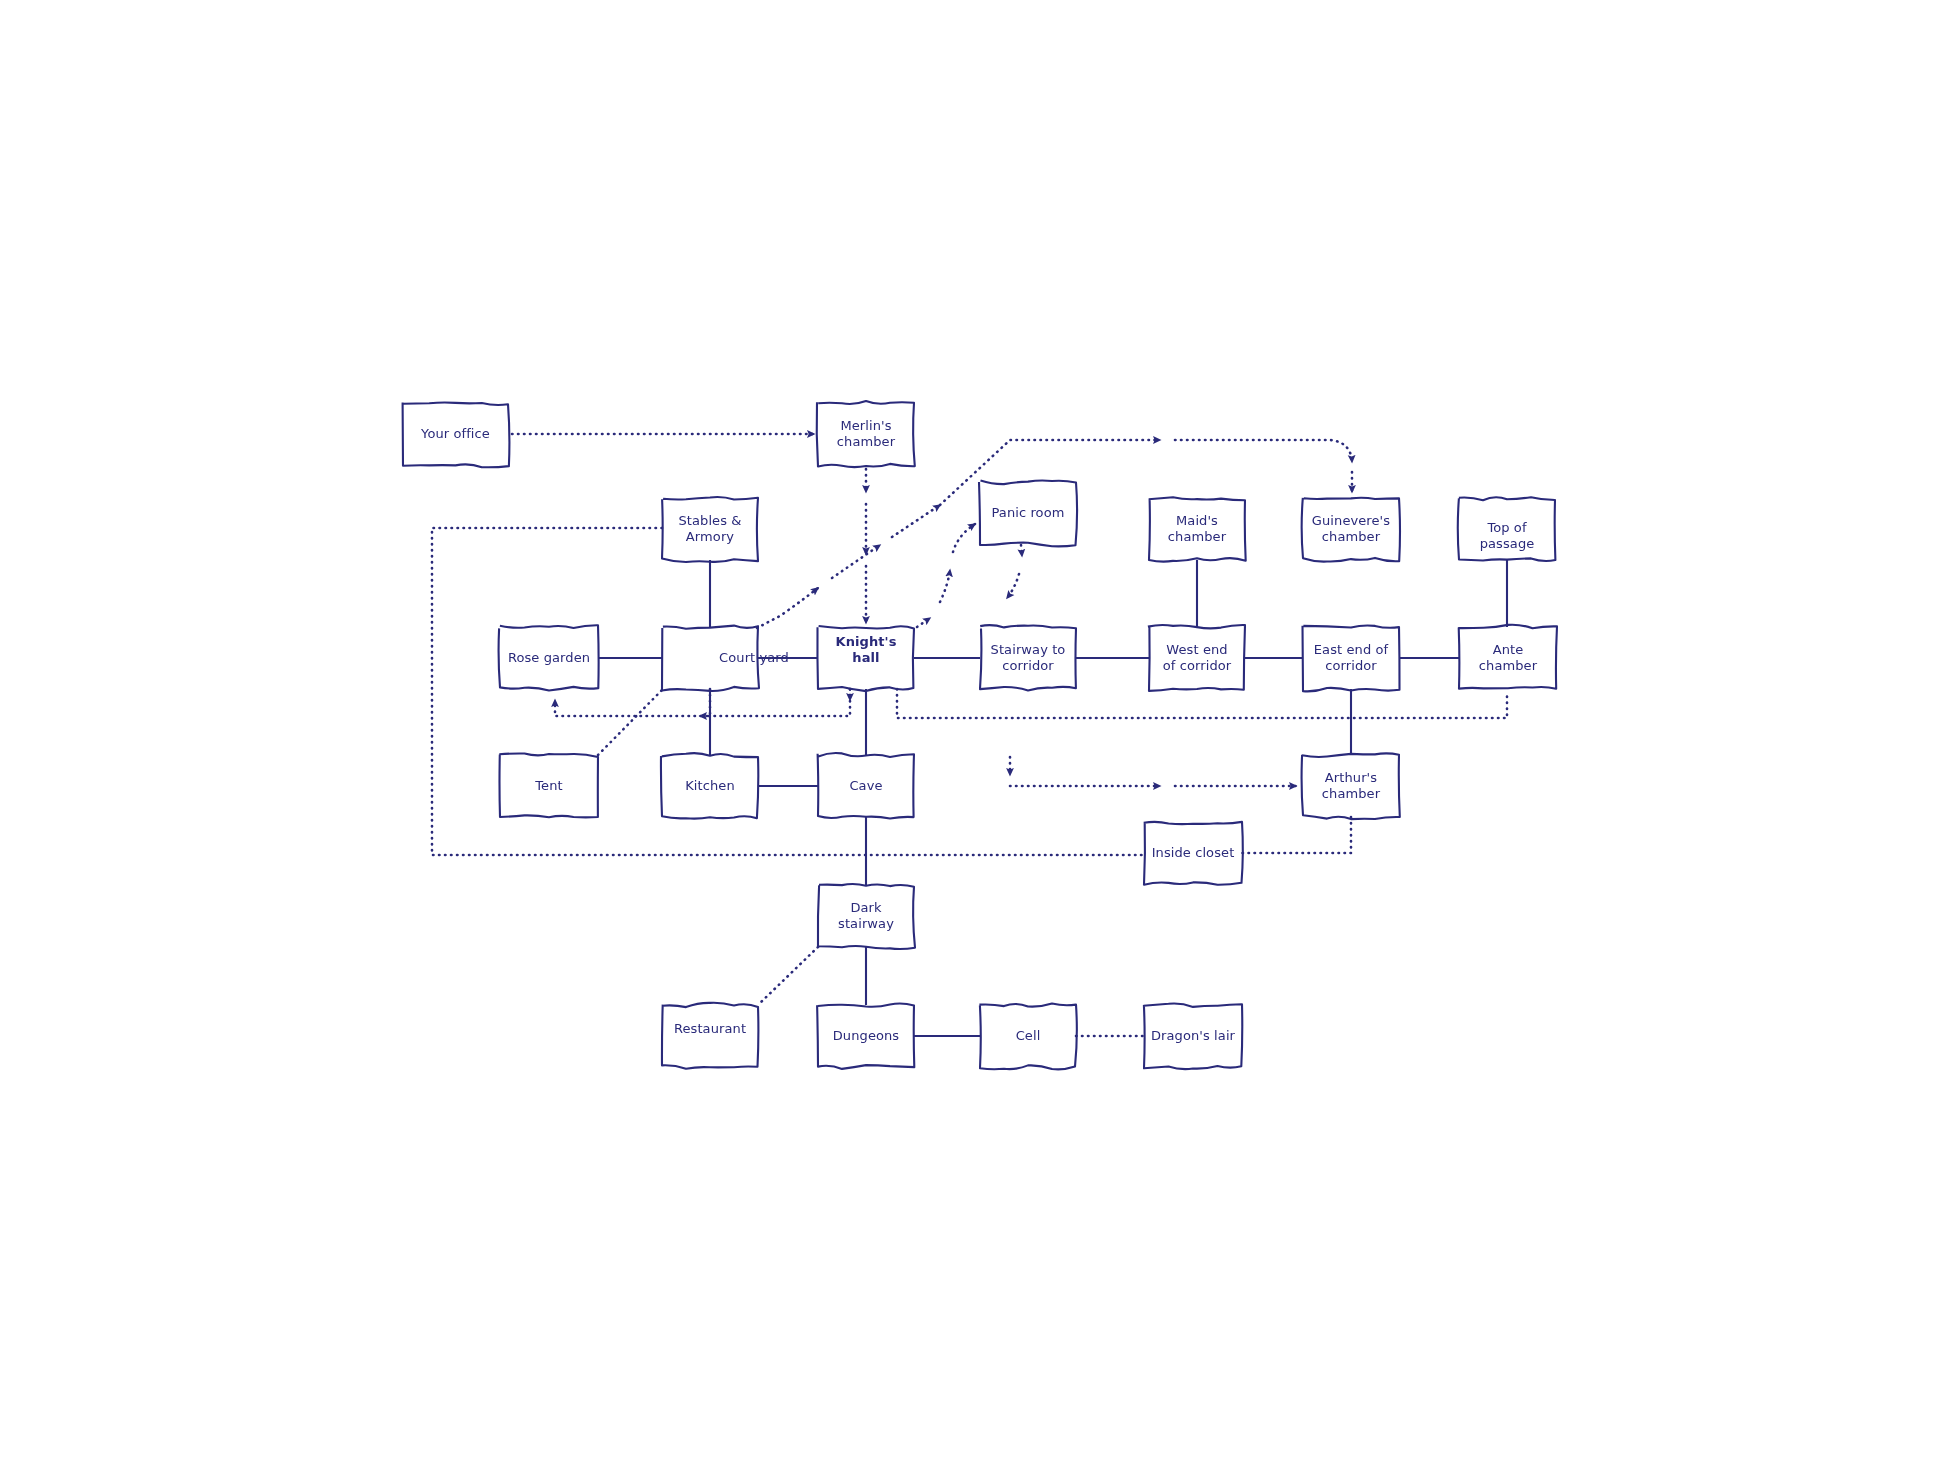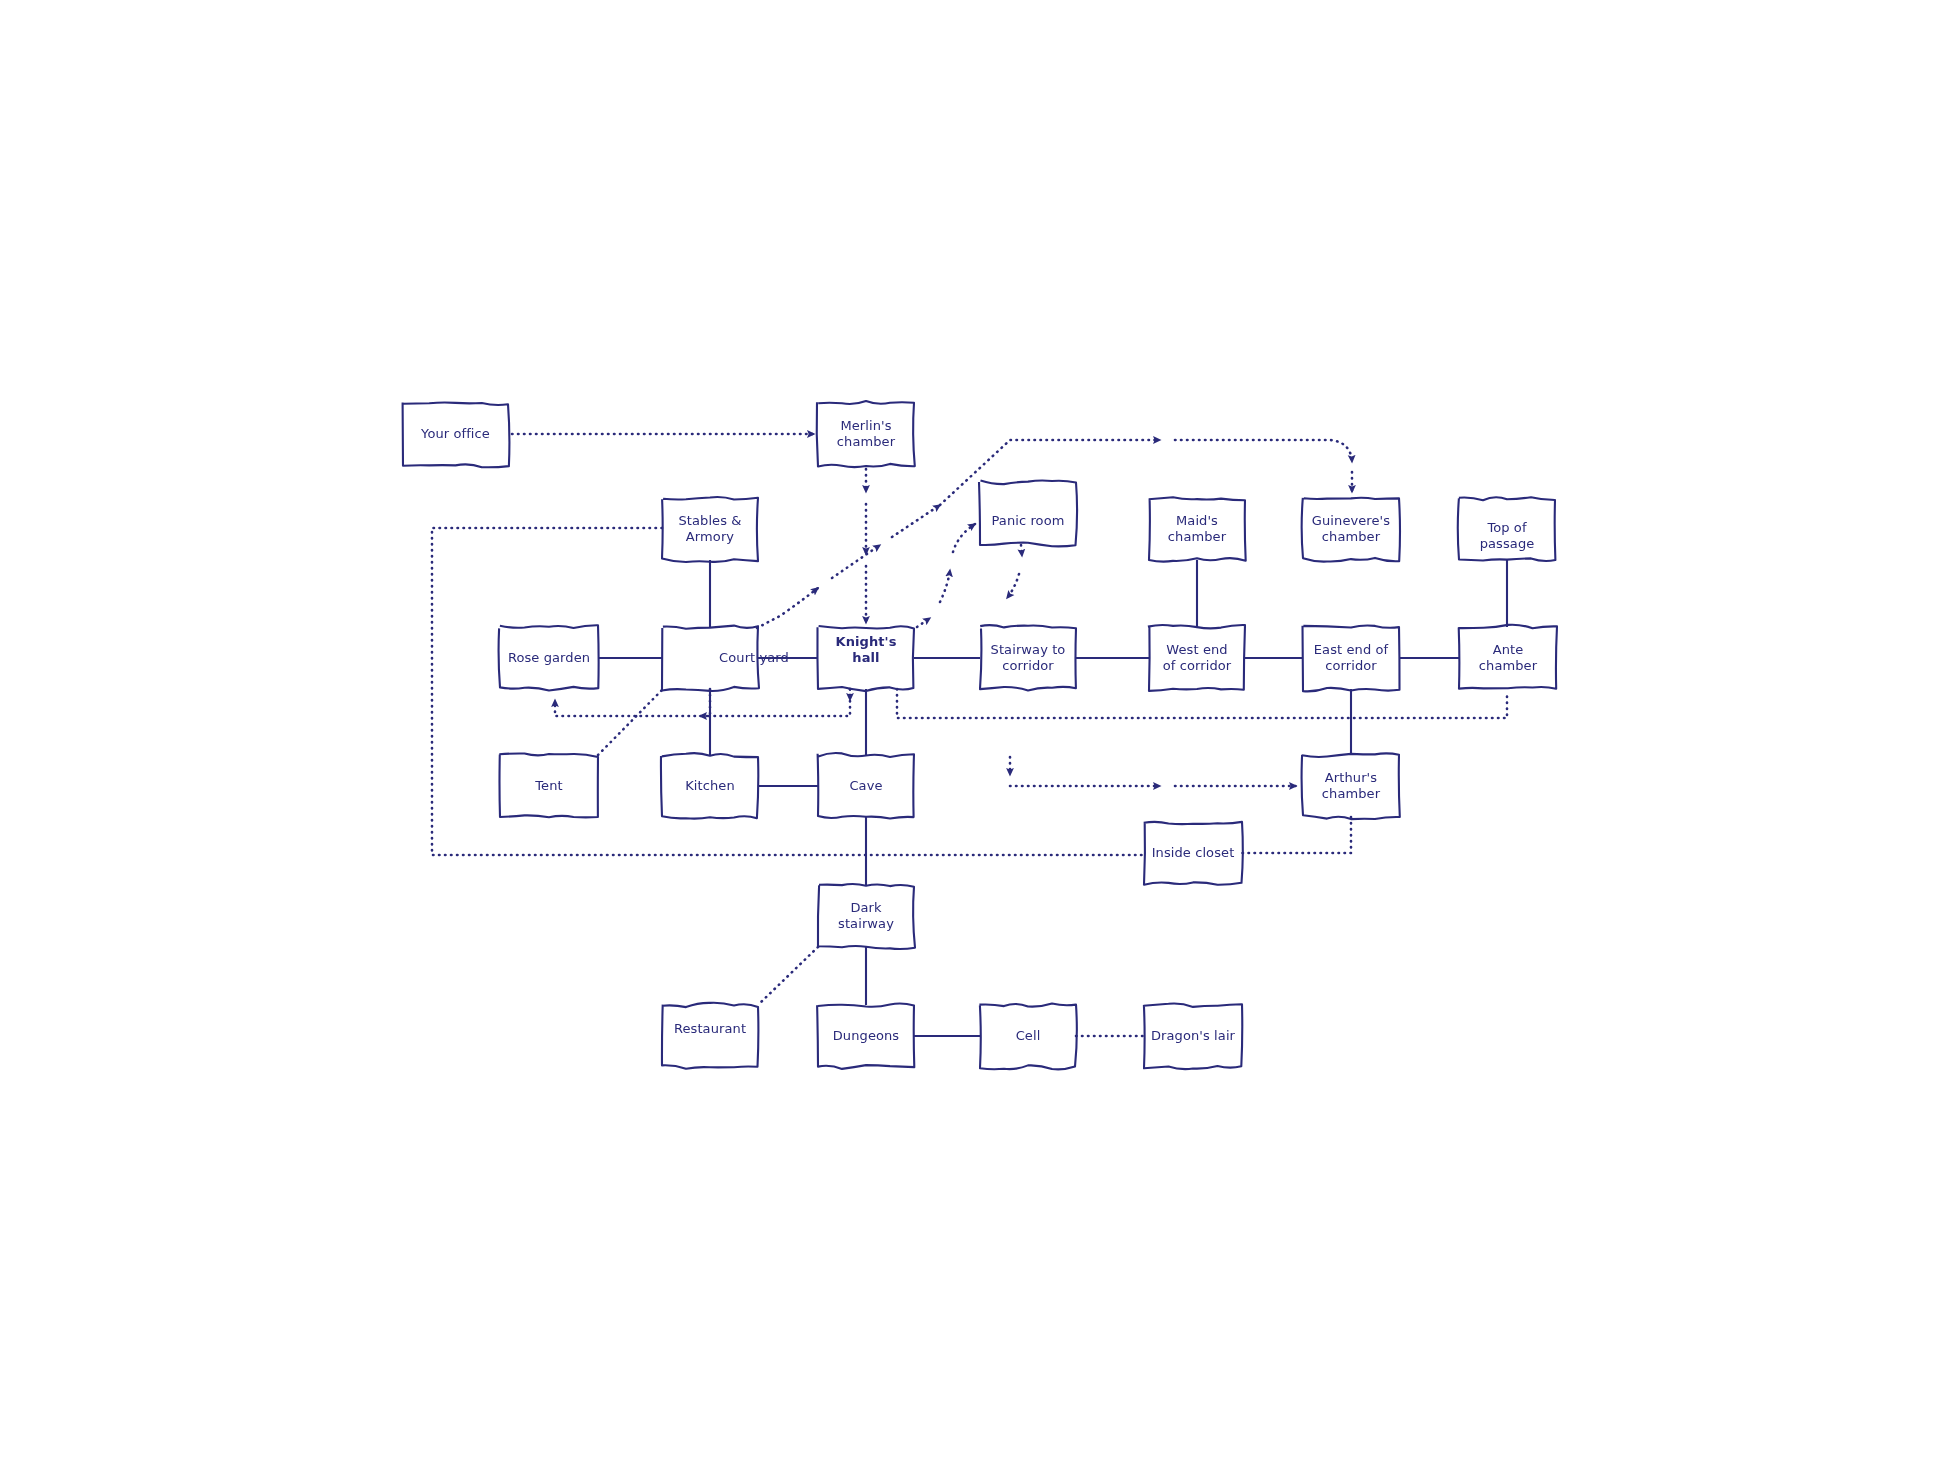--- a/index.html
+++ b/index.html
@@ -160,21 +160,21 @@
 
       <path d="M1076,1036 L1144,1036"></path>
     </g>
   </svg>
 
   <div class="node-box" style="left: 403px; top: 403px; width: 105px; height: 62px;">Your office</div>
   <div class="node-box" style="left: 818px; top: 403px; width: 96px; height: 62px;">Merlin's
 chamber</div>
   <div class="node-box" style="left: 662px; top: 498px; width: 96px; height: 62px;">Stables &amp;
 Armory</div>
-  <div class="node-box" style="left: 980px; top: 482px; width: 96px; height: 62px; margin-top: 8px;">Panic room</div>
+  <div class="node-box" style="left: 980px; top: 482px; width: 96px; height: 62px;">Panic room</div>
   <div class="node-box" style="left: 1149px; top: 498px; width: 96px; height: 62px;">Maid's
 chamber</div>
   <div class="node-box" style="left: 1303px; top: 498px; width: 96px; height: 62px;">Guinevere's
 chamber</div>
   <div class="node-box" style="left: 1459px; top: 498px; width: 96px; height: 76px;">Top of
 passage</div>
   <div class="node-box" style="left: 500px; top: 627px; width: 98px; height: 62px;">Rose garden</div>
   <div class="node-box" style="left: 662px; top: 627px; width: 96px; height: 62px; margin-left: 44px;">Court yard</div>
   <div class="node-box" style="left: 818px; top: 627px; width: 96px; height: 46px; font-weight: bold;">Knight's hall</div>
   <div class="node-box" style="left: 980px; top: 627px; width: 96px; height: 62px;">Stairway to

